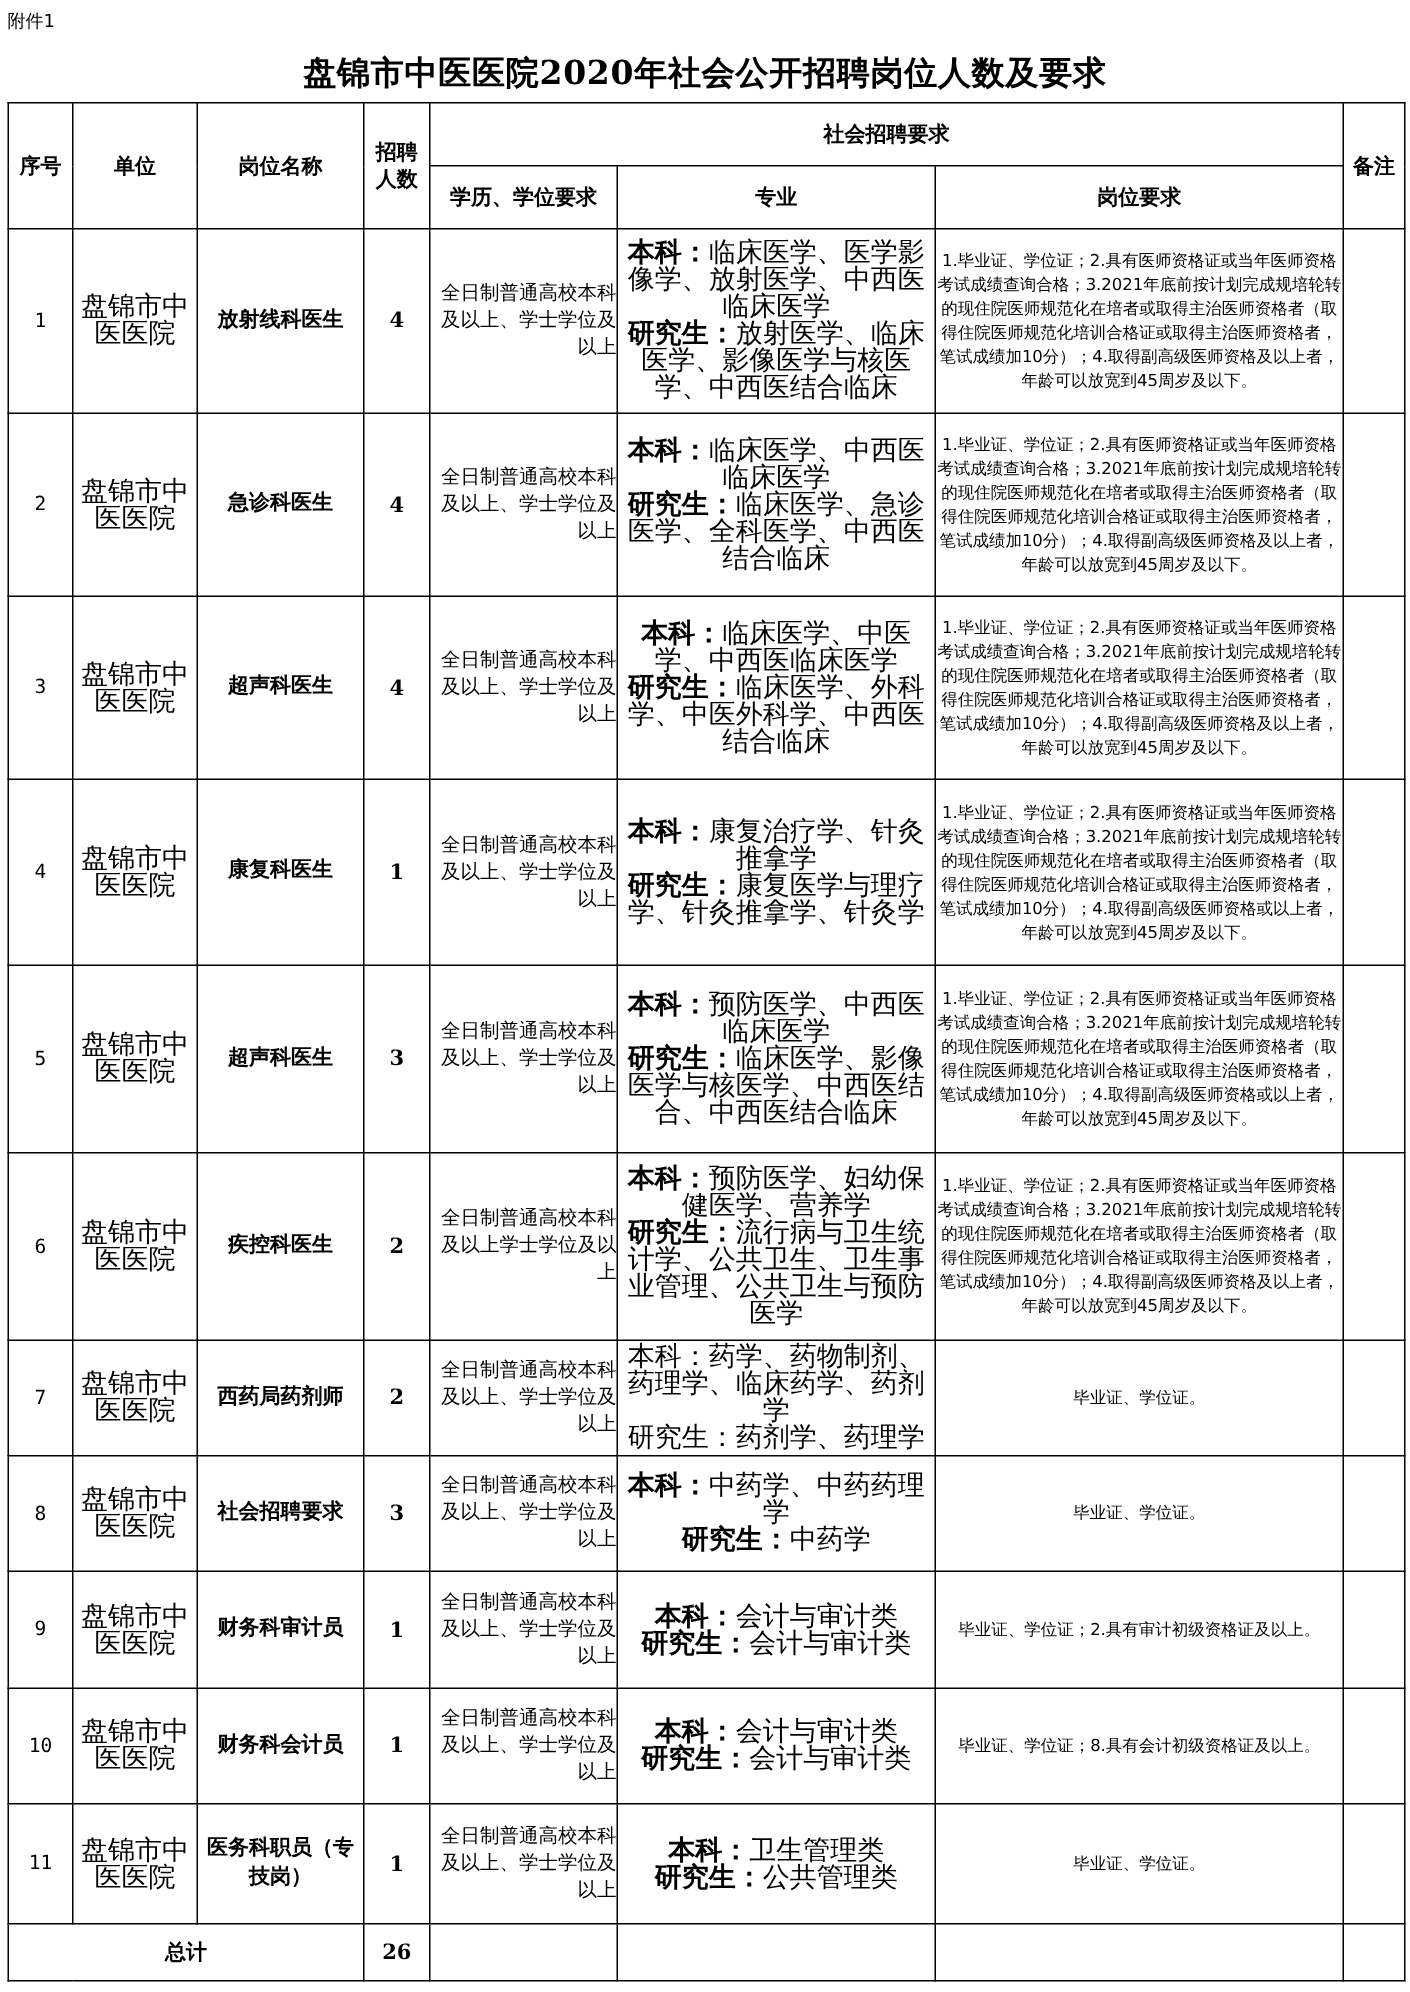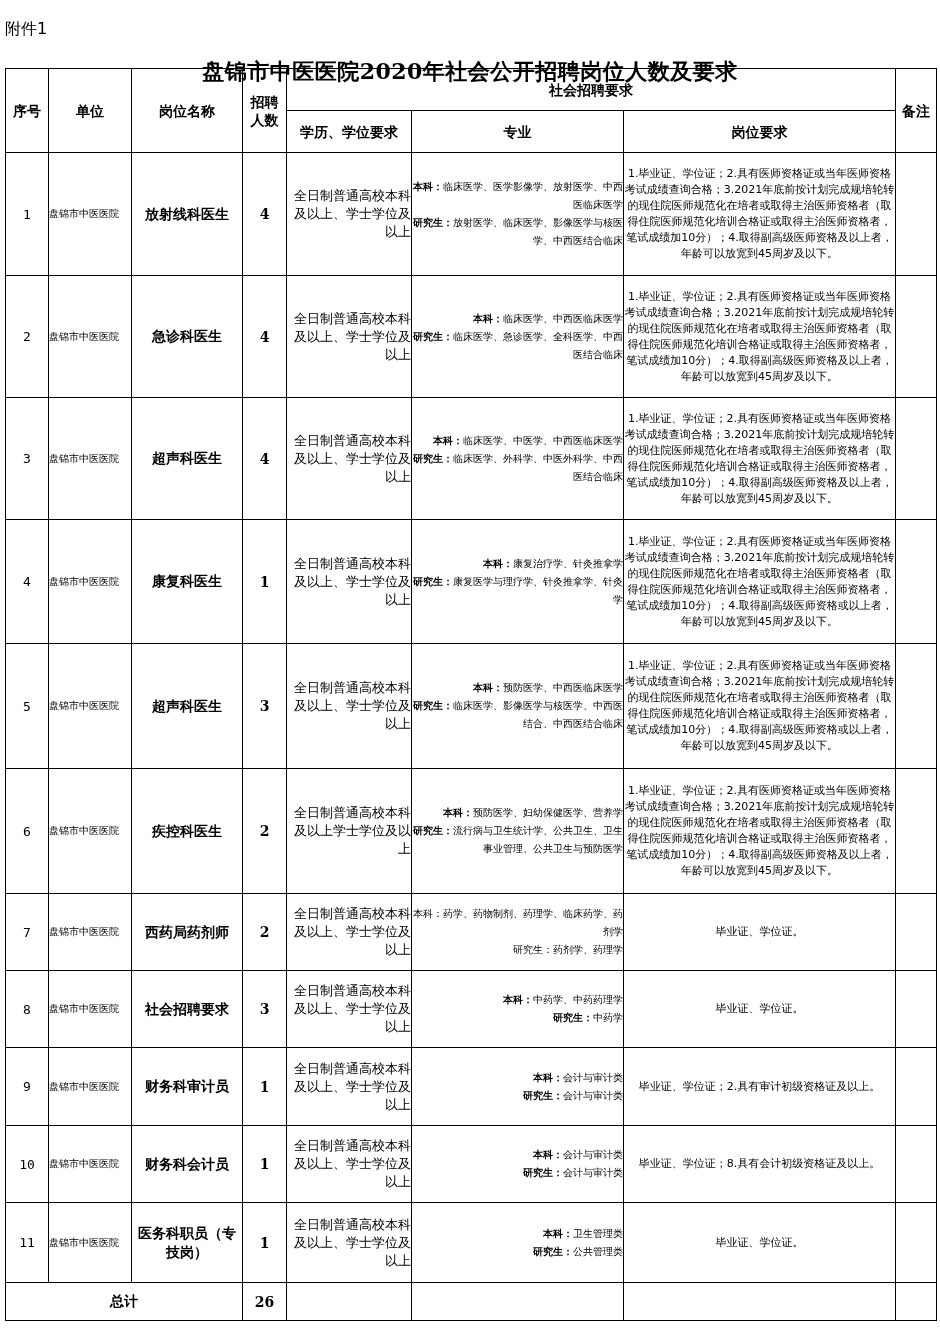--- a/index.html
+++ b/index.html
@@ -2,50 +2,50 @@
 <html><head>
   <meta charset="utf-8">
   <style>
     html, body { margin: 0; padding: 0; background: #ffffff; }
     body {
       width: 940px; height: 1328px; position: relative; overflow: hidden;
       font-family: "DejaVu Sans", "Liberation Sans", sans-serif;
       color: #000000;
     }
     .attachment {
-      position: absolute; left: 5px; top: 22px;
-      font-size: 16px; line-height: 14px;
+      position: absolute; left: 5px; top: 7px;
+      font-size: 12px; line-height: 14px;
     }
     .doc-title {
       position: absolute; left: 0; top: 34px; width: 940px;
       text-align: center; font-family: "DejaVu Serif", "Liberation Serif", serif;
-      font-weight: bold; font-size: 22px; line-height: 30px; letter-spacing: 0.5px; margin-top: 22px;
+      font-weight: bold; font-size: 22px; line-height: 30px; letter-spacing: 0.5px;
     }
     table.grid {
       position: absolute; left: 5px; top: 68px;
       border-collapse: collapse; table-layout: fixed;
       width: 931px;
     }
     table.grid td, table.grid th {
       border: 1.5px solid #000000;
       padding: 0;
       vertical-align: middle;
       overflow: hidden;
     }
     th {
       font-weight: bold; font-size: 14px;
       font-family: "DejaVu Serif", "Liberation Serif", serif;
       text-align: center; line-height: 18px;
     }
     td.seq { text-align: center; font-size: 13px; font-family: "DejaVu Sans Mono", "Liberation Mono", monospace; }
-    td.unit { font-size: 10px; line-height: 18px; padding: 0 2px; }
-    td.post { text-align: center; font-weight: bold; font-size: 14px; line-height: 19px; font-family: Liberation Sans, sans-serif; }
+    td.unit { text-align: center; font-size: 18px; line-height: 18px; padding: 0 2px; }
+    td.post { text-align: center; font-weight: bold; font-size: 14px; line-height: 19px; font-family: Liberation Mono, monospace; }
     td.count { text-align: center; font-weight: bold; font-size: 14px; font-family: "DejaVu Serif", "Liberation Serif", serif; }
     td.edu { text-align: right; font-size: 13px; line-height: 18px; padding: 0 1px; }
-    td.major { text-align: right; font-size: 10px; line-height: 18px; padding: 0 3px; }
+    td.major { text-align: center; font-size: 18px; line-height: 18px; padding: 0 3px; }
     td.major .lbl { font-weight: bold; }
     td.req { text-align: center; font-size: 11px; line-height: 16px; padding: 0 3px; }
     td.note { }
     td.total-label { text-align: center; font-weight: bold; font-size: 14px; font-family: "DejaVu Serif", "Liberation Serif", serif; margin-top: 36px; }
   </style>
 </head>
 <body>
 
 <div class="attachment">附件1</div>
 <div class="doc-title">盘锦市中医医院2020年社会公开招聘岗位人数及要求</div>

